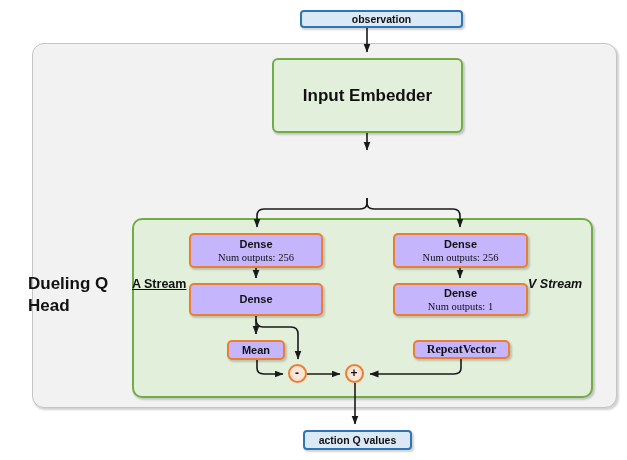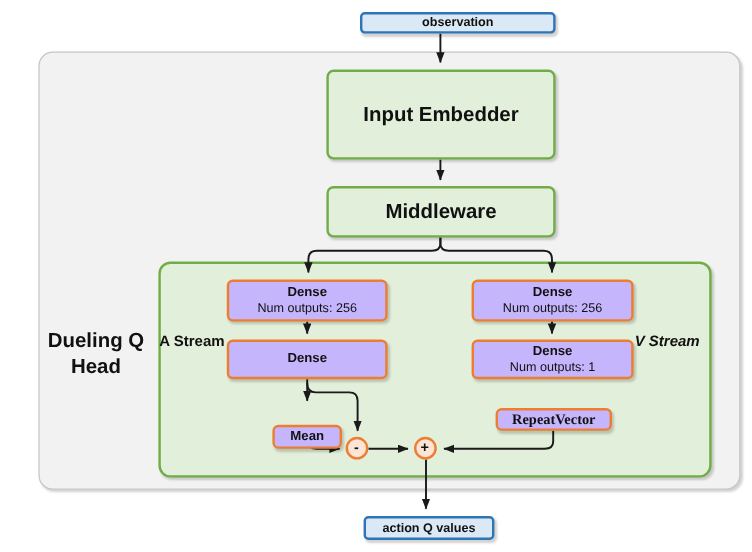--- a/index.html
+++ b/index.html
@@ -14,35 +14,35 @@
   .io{background:#dbe8f6;border:2px solid #2e75b6;border-radius:4px;font-weight:bold;font-size:10.5px;}
   .obs{left:300px;top:10px;width:163px;height:18px;}
   .actq{left:303px;top:430px;width:109px;height:20px;}
   
   .green-node{background:#e2efda;border:2px solid #70ad47;border-radius:6px;font-weight:bold;font-size:17px;}
   .embedder{left:272px;top:58px;width:191px;height:75px;}
   .middleware{left:272px;top:155px;width:191px;height:43px;}
   
   .orange-node{background:#c4b5fd;border:2px solid #ed7d31;border-radius:5px;}
   .dense .t{font-weight:bold;font-size:11px;line-height:13px;}
-  .dense .s{font-size:10.5px;line-height:13px;}
+  .dense .s{font-size:10.5px;line-height:13px;font-family:Liberation Serif, serif;}
   .ad1{left:189px;top:233px;width:134px;height:35px;}
   .ad2{left:189px;top:283px;width:134px;height:33px;}
   .vd1{left:393px;top:233px;width:135px;height:35px;}
   .vd2{left:393px;top:283px;width:135px;height:33px;}
-  .mean{left:227px;top:354px;width:58px;height:20px;font-weight:bold;font-size:11px;}
+  .mean{left:227px;top:340px;width:58px;height:20px;font-weight:bold;font-size:11px;}
   .repeat{left:413px;top:340px;width:97px;height:19px;font-weight:bold;font-size:12px;font-family:Liberation Serif, serif;}
   .op{width:19px;height:19px;border-radius:50%;background:#fce4d6;border:2px solid #ed7d31;font-weight:bold;font-size:12px;line-height:15px;}
   .op-minus{left:287.5px;top:363.5px;}
   .op-plus{left:344.5px;top:363.5px;}
   
-  .lbl{position:absolute;text-align:center;color:#111;font-weight:bold;}
+  .lbl{position:absolute;text-align:left;color:#111;font-weight:bold;}
   .dueling{left:28px;top:273px;width:104px;font-size:17px;line-height:22px;}
   .stream{width:56px;font-size:12.5px;line-height:15px;}
-  .a-stream{left:132px;top:277px;}
+  .a-stream{left:132px;top:277px;text-decoration:underline;}
   .v-stream{left:528px;top:277px;font-style:italic;}
 </style>
 </head>
 <body>
 
 <div class="stage">
 
   <div class="node gray-container shadow"></div>
   <div class="node green-container shadow"></div>
 
@@ -71,23 +71,20 @@
   <div class="node io obs shadow">
     <span>observation</span>
   </div>
   <div class="node green-node embedder shadow">
     <span>Input Embedder</span>
   </div>
 
   <div class="node io actq shadow">
     <span>action Q values</span>
   </div>
-  <div class="node green-node middleware shadow">
-    <span>Middleware</span>
-  </div>
 
   <div class="lbl dueling">Dueling Q Head</div>
   <div class="lbl stream a-stream">A Stream</div>
   <div class="lbl stream v-stream">V Stream</div>
 
   <div class="node orange-node dense ad1 shadow">
     <span class="t">Dense</span>
     <span class="s">Num outputs: 256</span>
   </div>
   <div class="node orange-node dense ad2 shadow">

